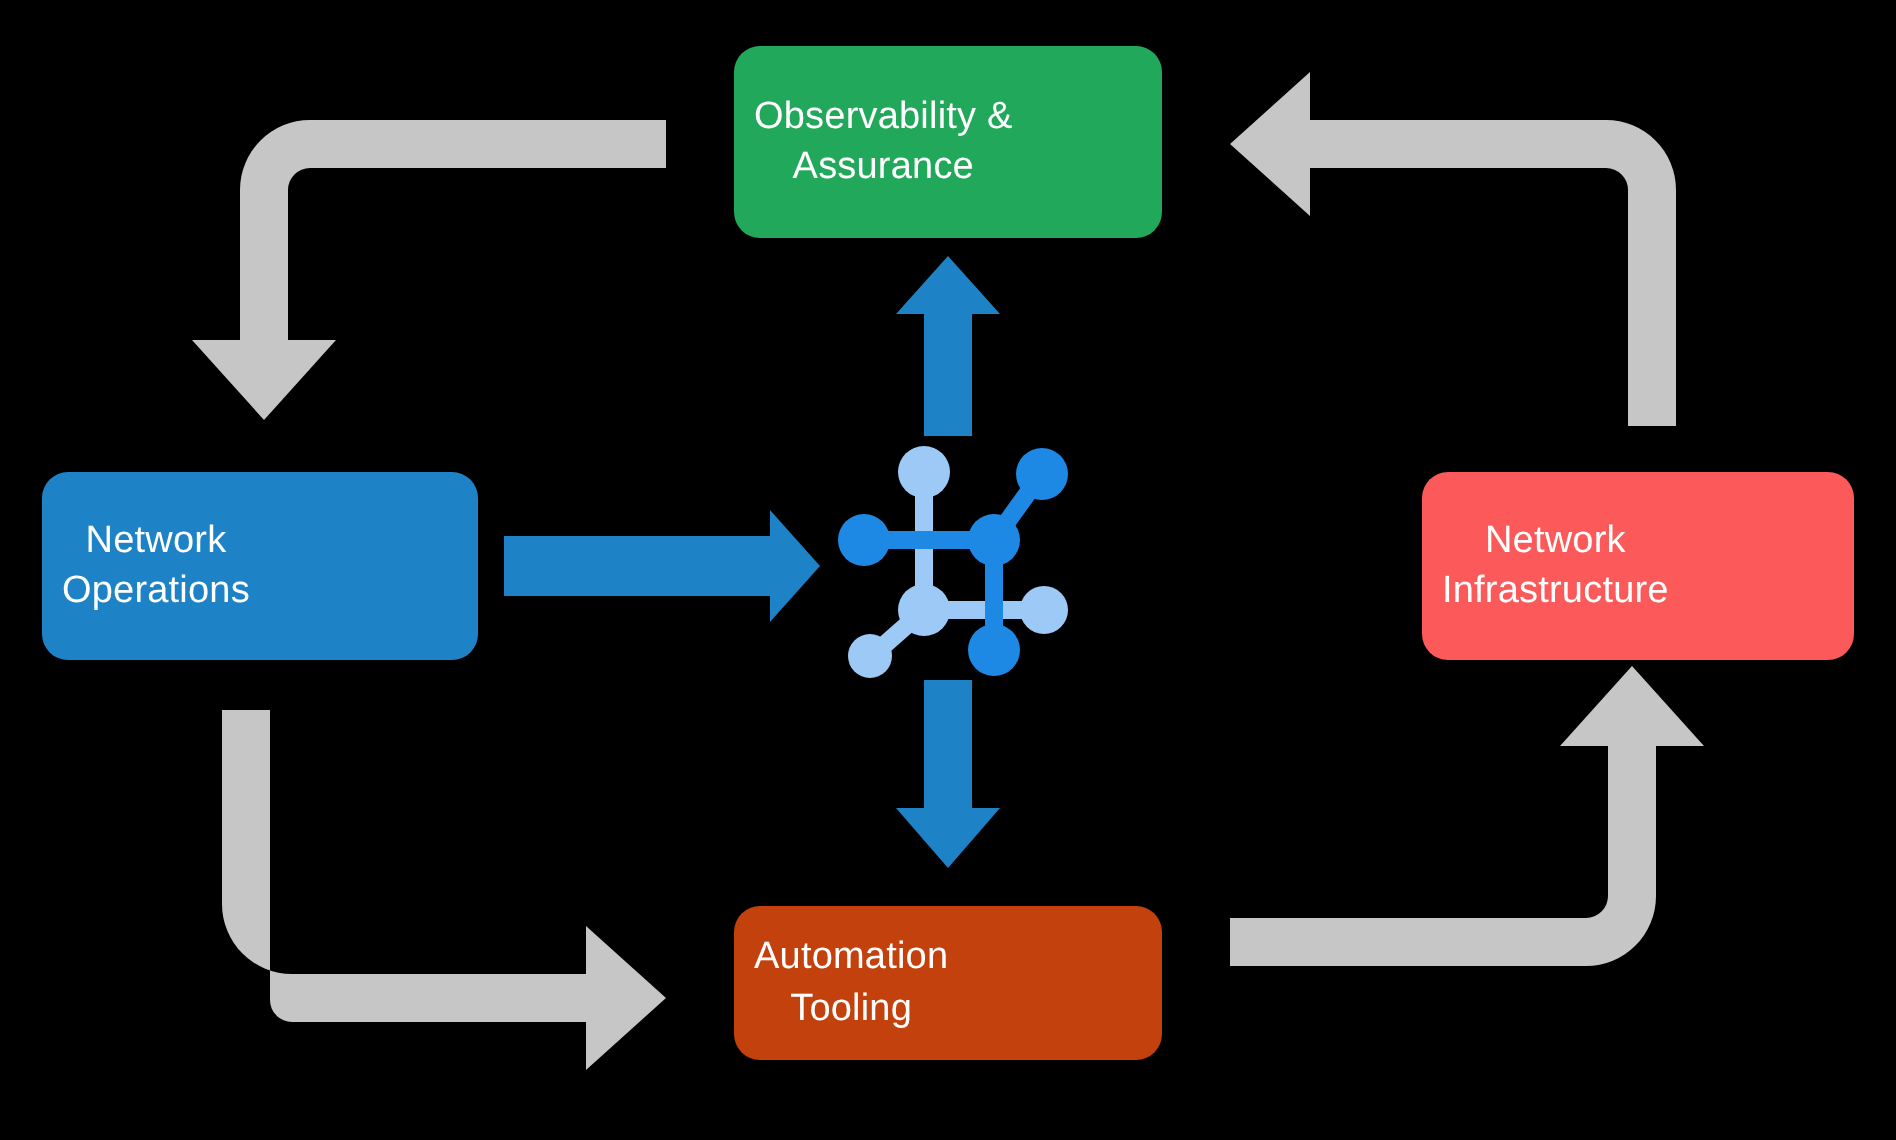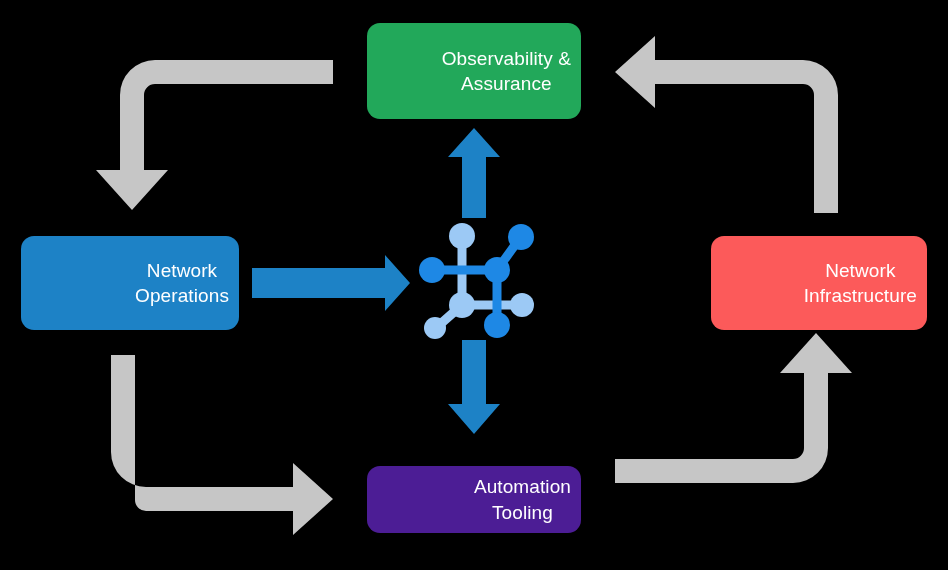--- a/index.html
+++ b/index.html
@@ -13,21 +13,21 @@
     height: 570px;
     background: #000000;
     overflow: hidden;
     font-family: "Liberation Sans", sans-serif;
   }
   .node-box {
     position: absolute;
     border-radius: 13px;
     display: flex;
     align-items: center;
-    justify-content: flex-end;
+    justify-content: flex-start;
     text-align: center;
     color: #ffffff;
     font-size: 19px;
     line-height: 1.32;
     font-weight: 400;
     letter-spacing: 0.1px;
     box-sizing: border-box;
     padding: 4px 10px;
   }
   #box-observability {
@@ -36,22 +36,22 @@
   }
   #box-operations {
     left: 21px; top: 236px; width: 218px; height: 94px;
     background: #1D82C6;
   }
   #box-infrastructure {
     left: 711px; top: 236px; width: 216px; height: 94px;
     background: #FC5A5A;
   }
   #box-automation {
-    left: 367px; top: 466px; width: 214px; height: 67px;
-    background: #4c1d95;
+    left: 367px; top: 453px; width: 214px; height: 77px;
+    background: #c2410c;
   }
   .svg-layer {
     position: absolute;
     left: 0; top: 0;
     width: 948px;
     height: 570px;
   }
   .box-label { white-space: pre-line; display: block; }
 </style>
 </head>

